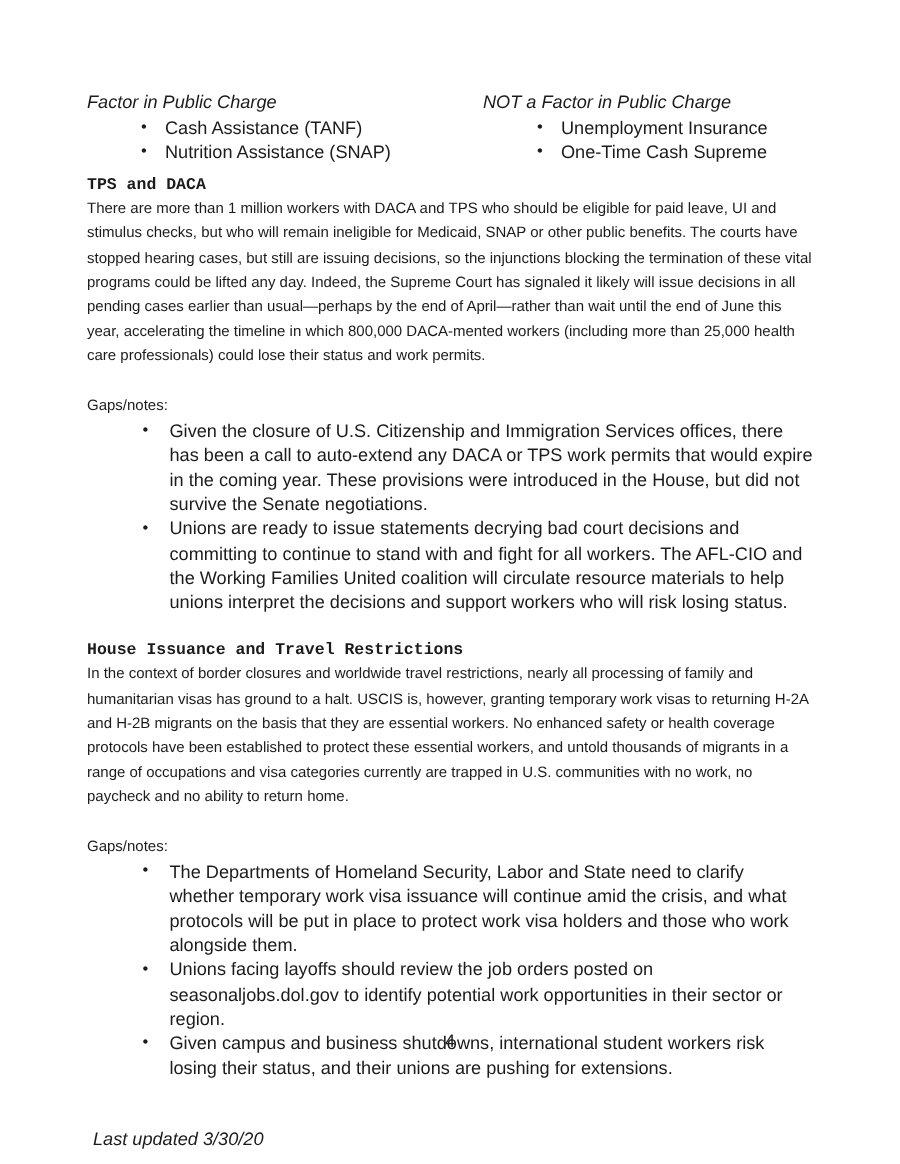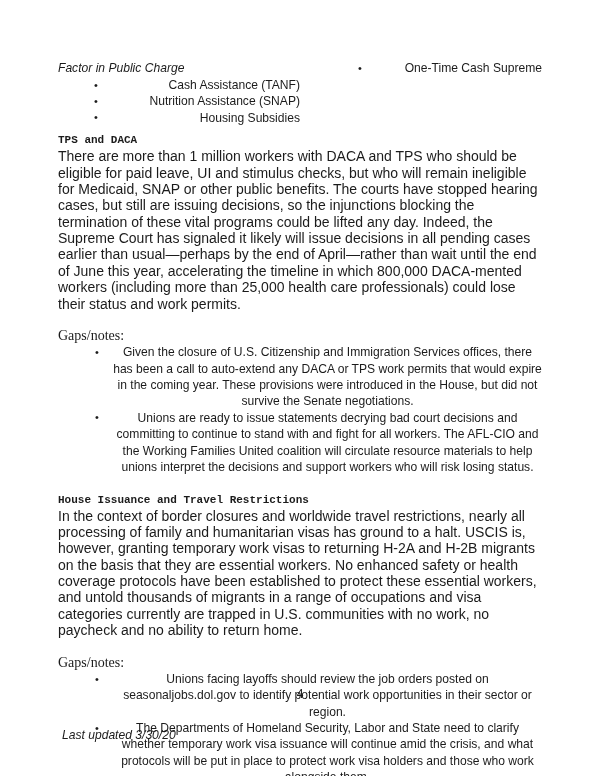--- a/index.html
+++ b/index.html
@@ -44,21 +44,20 @@
     font-style: italic;
     font-size: 12.1px;
     line-height: 16px;
     margin: 0 0 1px 0;
     white-space: nowrap;
   }
   ul.bullets {
     list-style: none;
     margin: 0;
     padding: 0;
-    text-align: right;
   }
   ul.bullets > li {
     position: relative;
     font-size: 12.1px;
     line-height: 16.4px;
     padding-left: 52px;
     margin: 0;
   }
   ul.bullets > li::before {
     content: "\2022";
@@ -71,42 +70,40 @@
   
   h2.section-head {
     font-size: 11px;
     line-height: 16.2px;
     font-weight: bold;
     margin: 0;
     padding: 0;
     font-family: Liberation Mono, monospace;
   }
   p.body {
-    font-size: 14px;
+    font-size: 10px;
     line-height: 16.35px;
     margin: 0;
     padding: 0;
     text-align: left;
   }
   .spacer-line {
     height: 16.3px;
   }
   .gaps-label {
-    font-size: 14px;
+    font-size: 10px;
     line-height: 16.3px;
     margin: 0;
-    font-family: Liberation Serif, serif;
   }
 
   
   ul.notes {
     list-style: none;
     margin: 0;
     padding: 0;
-    text-align: center;
   }
   ul.notes > li {
     position: relative;
     font-size: 12.1px;
     line-height: 16.35px;
     padding-left: 55px;
     margin: 0;
   }
   ul.notes > li::before {
     content: "\2022";
@@ -122,21 +119,21 @@
     left: 0;
     right: 0;
     top: 686px;
     text-align: center;
     font-size: 12.1px;
     line-height: 16px;
   }
   .last-updated {
     position: absolute;
     left: 62px;
-    top: 727px;
+    top: 751px;
     font-size: 12.1px;
     font-style: italic;
     line-height: 16px;
   }
 </style>
 </head>
 <body>
 
 <div id="page">
 
@@ -146,28 +143,29 @@
 
       <div class="compare-col left">
         <div class="compare-head">Factor in Public Charge</div>
         <ul class="bullets">
           <li>
             <span>Cash Assistance (TANF)</span>
           </li>
           <li>
             <span>Nutrition Assistance (SNAP)</span>
           </li>
-          <li>
-            <span>Housing Subsidies</span>
-          </li>
         </ul>
       </div>
 
       <div class="compare-col right">
+        <div class="compare-head">NOT a Factor in Public Charge</div>
         <ul class="bullets">
+          <li>
+            <span>Unemployment Insurance</span>
+          </li>
           <li>
             <span>One-Time Cash Supreme</span>
           </li>
         </ul>
       </div>
 
     </div>
 
     <h2 class="section-head">TPS and DACA</h2>
     <p class="body">There are more than 1 million workers with DACA and TPS who should be eligible for paid leave, UI and stimulus checks, but who will remain ineligible for Medicaid, SNAP or other public benefits. The courts have stopped hearing cases, but still are issuing decisions, so the injunctions blocking the termination of these vital programs could be lifted any day. Indeed, the Supreme Court has signaled it likely will issue decisions in all pending cases earlier than usual—perhaps by the end of April—rather than wait until the end of June this year, accelerating the timeline in which 800,000 DACA-mented workers (including more than 25,000 health care professionals) could lose their status and work permits.</p>
@@ -187,24 +185,24 @@
     <div class="spacer-line"></div>
 
     <h2 class="section-head">House Issuance and Travel Restrictions</h2>
     <p class="body">In the context of border closures and worldwide travel restrictions, nearly all processing of family and humanitarian visas has ground to a halt. USCIS is, however, granting temporary work visas to returning H-2A and H-2B migrants on the basis that they are essential workers. No enhanced safety or health coverage protocols have been established to protect these essential workers, and untold thousands of migrants in a range of occupations and visa categories currently are trapped in U.S. communities with no work, no paycheck and no ability to return home.</p>
 
     <div class="spacer-line"></div>
 
     <p class="gaps-label">Gaps/notes:</p>
     <ul class="notes">
       <li>
+        <span>The Departments of Homeland Security, Labor and State need to clarify whether temporary work visa issuance will continue amid the crisis, and what protocols will be put in place to protect work visa holders and those who work alongside them.</span>
+      </li>
+      <li>
         <span>Unions facing layoffs should review the job orders posted on seasonaljobs.dol.gov to identify potential work opportunities in their sector or region.</span>
-      </li>
-      <li>
-        <span>The Departments of Homeland Security, Labor and State need to clarify whether temporary work visa issuance will continue amid the crisis, and what protocols will be put in place to protect work visa holders and those who work alongside them.</span>
       </li>
       <li>
         <span>Given campus and business shutdowns, international student workers risk losing their status, and their unions are pushing for extensions.</span>
       </li>
     </ul>
 
   </div>
 
   <div class="page-number">4</div>
   <div class="last-updated">Last updated 3/30/20</div>

